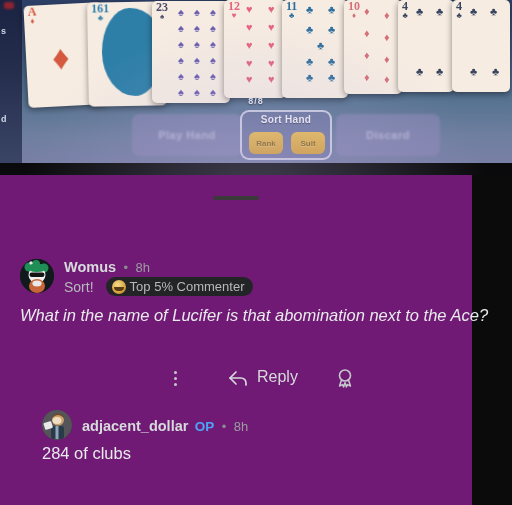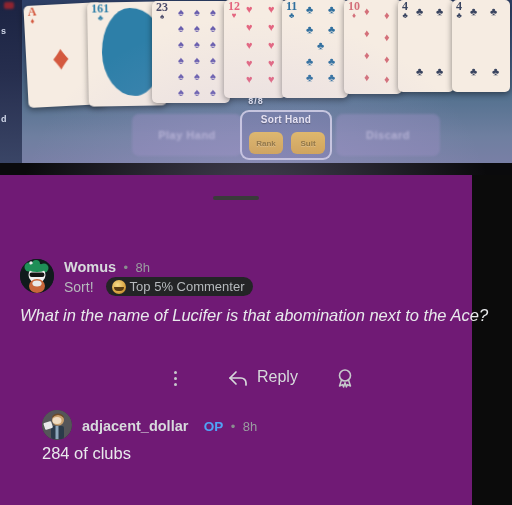--- a/index.html
+++ b/index.html
@@ -118,21 +118,21 @@
     background:#1f2a2e;
   }
   .av1{ left:20px; top:2px; width:34px; height:34px; }
   .av2{ left:42px; top:0px; width:30px; height:30px;
         background:radial-gradient(circle at 45% 40%,#6a6a6e,#3b3b40 70%,#2a2a2e); }
 
   .meta{ position:absolute; white-space:nowrap; }
   .m1{ left:64px; top:1px; }
   .m2{ left:82px; top:7px; }
   .uname{ color:#d7dadc; font-size:14.5px; font-weight:bold; }
-  .op-tag{ color:#4fa3f7; font-size:13.5px; font-weight:bold; margin-left:11px;}
+  .op-tag{ color:#4fa3f7; font-size:13.5px; font-weight:bold; margin-left:2px;}
   .dot-sep{ color:#8a8d8f; font-size:13px; margin:0 3px; }
   .age{ color:#9a9da0; font-size:13px; }
 
   .flairrow{ position:absolute; left:64px; top:20px; display:flex; align-items:center; }
   .flair-text{ color:#b6babd; font-size:14px; }
   .badge{
     display:inline-flex; align-items:center; gap:4px;
     background:#232426; border-radius:11px;
     padding:2px 9px 2px 6px; margin-left:12px;
   }

